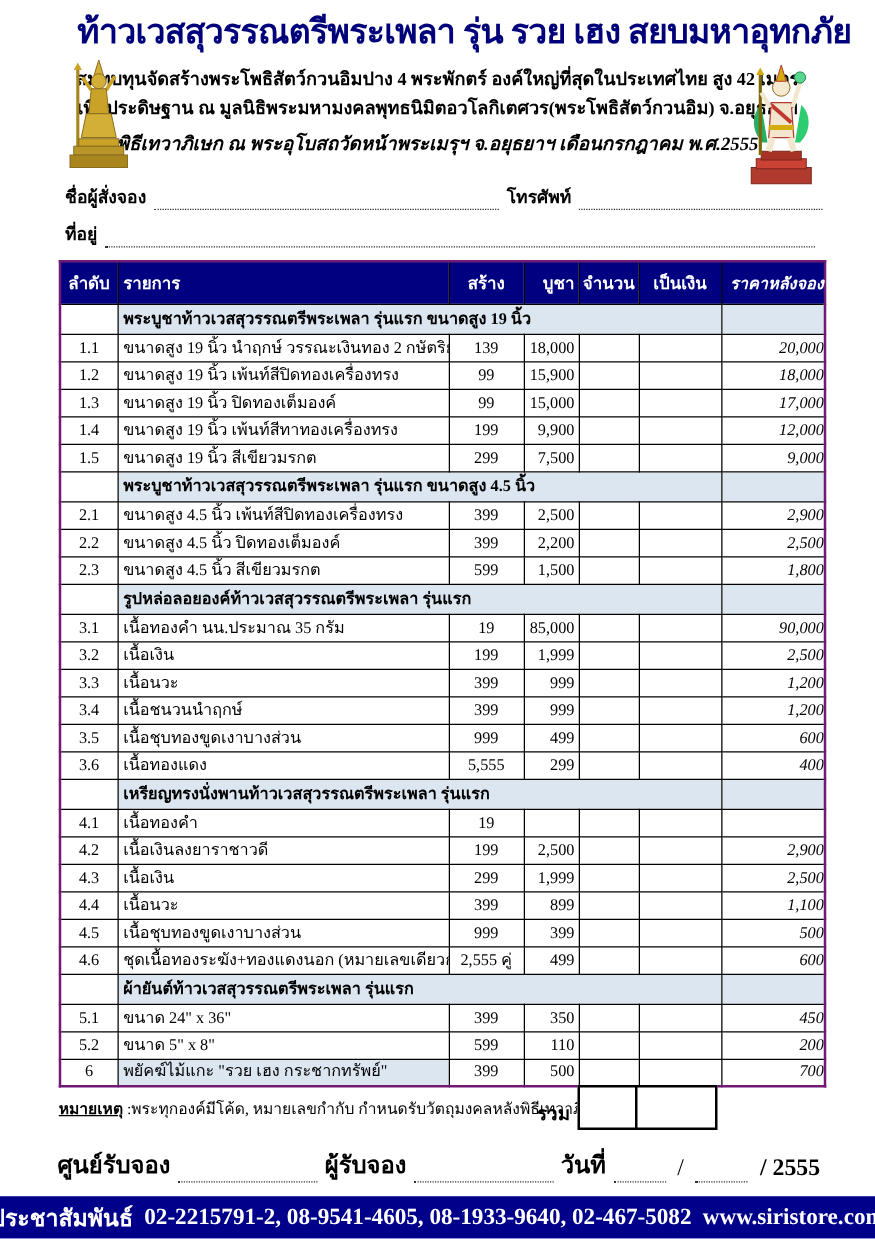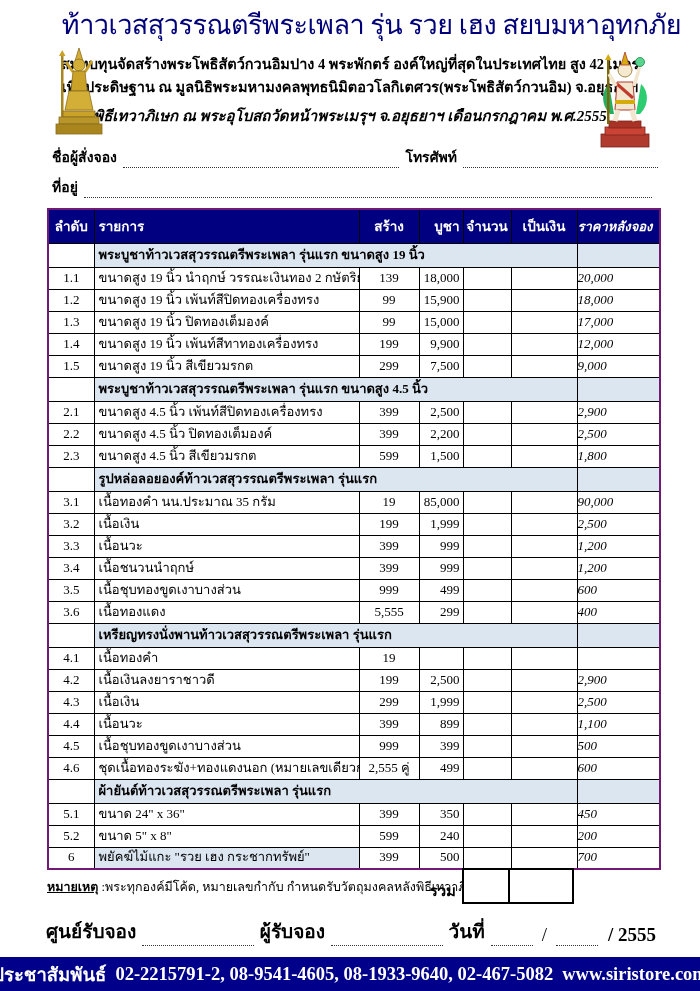--- a/index.html
+++ b/index.html
@@ -2,21 +2,21 @@
 <html style="--navy: #000080; --footer_navy: #00008b; --section_bg: #dce6f1; --title_color: #00007a;"><head>
 <meta charset="utf-8">
 <style>
   * { margin:0; padding:0; box-sizing:border-box; }
   html,body { background:#fff; }
   body { font-family:"Liberation Serif","DejaVu Serif",serif; color:#000; }
   .page { position:relative; width:700px; height:991px; background:#fff; overflow:hidden; margin:0 auto; }
 
   
   .hdr { text-align:center; padding-top:8px; }
-  .hdr h1 { font-size:27px; font-weight:normal; color:var(--title_color,#00007a); line-height:34px; letter-spacing:-0.5px;padding-left:43px; }
+  .hdr h1 { font-size:27px; font-weight:bold; color:var(--title_color,#00007a); line-height:34px; letter-spacing:-0.5px;padding-left:43px; }
   .hdr .sub { font-size:14.5px; font-weight:bold; line-height:23px; }
   .hdr .sub.first { margin-top:11px; }
   .hdr .sub.rite { font-style:italic; font-weight:bold; margin-top:6px; font-size:15px; }
   .statue { position:absolute; }
   .statue.left { left:50px; top:48px; }
   .statue.right { left:594px; top:44px; }
 
   
   .formlines { margin:14px 42px 0 52px; font-size:14px; }
   .fl-row { display:flex; align-items:flex-end; height:26px; }
@@ -33,21 +33,21 @@
   table.order { border:2px solid #701a75; }
   thead th { background:var(--navy,#000080); color:#fff; height:34px; font-size:13.5px; font-weight:bold; border-bottom:2px solid #000; }
   thead th.c-after { font-style:italic; font-size:13px; }
   tbody td { height:22px; font-size:13px; line-height:1.15; overflow:hidden; white-space:nowrap; }
   .c-no   { width:46px;  text-align:center; }
   .c-desc { width:265px; text-align:left; padding-left:4px; }
   .c-made { width:60px;  text-align:center; }
   .c-price{ width:44px;  text-align:right; padding-right:3px; }
   .c-qty  { width:48px; }
   .c-amt  { width:66px; }
-  .c-after{ width:83px;  text-align:left; font-style:italic; }
+  .c-after{ width:83px;  text-align:right; font-style:italic; }
   tr[data-name="section-header-row"] td { height:24px;margin-top:40px; }
   .c-sec { text-align:left; padding-left:4px; font-weight:bold; font-size:13px; background:var(--section_bg,#dce6f1); }
   .sec-bg { background:var(--section_bg,#dce6f1); }
 
   
   .total-area { position:relative; height:40px; }
   .note { position:absolute; left:47px; top:7px; font-size:12.5px; white-space:nowrap; }
   .note b { text-decoration:underline; font-weight:bold; }
   .total-label { position:absolute; left:400px; top:9px; width:56px; text-align:right; font-weight:bold; font-size:15px; }
   .total-boxes { position:absolute; left:462px; top:-2px; display:flex; }
@@ -348,21 +348,21 @@
           <td class="c-made" data-name="item-made-count">399</td>
           <td class="c-price" data-name="item-price">350</td>
           <td class="c-qty" data-name="item-quantity-input"></td>
           <td class="c-amt" data-name="item-amount-input"></td>
           <td class="c-after" data-name="item-after-price">450</td>
         </tr>
         <tr data-name="item-row">
           <td class="c-no" data-name="item-no">5.2</td>
           <td class="c-desc" data-name="item-desc">ขนาด 5" x 8"</td>
           <td class="c-made" data-name="item-made-count">599</td>
-          <td class="c-price" data-name="item-price">240</td>
+          <td class="c-price" data-name="item-price">110</td>
           <td class="c-qty" data-name="item-quantity-input"></td>
           <td class="c-amt" data-name="item-amount-input"></td>
           <td class="c-after" data-name="item-after-price">200</td>
         </tr>
         <tr data-name="item-row">
           <td class="c-no" data-name="item-no">6</td>
           <td class="c-desc sec-bg" data-name="item-desc">พยัคฆ์ไม้แกะ "รวย เฮง กระชากทรัพย์"</td>
           <td class="c-made" data-name="item-made-count">399</td>
           <td class="c-price" data-name="item-price">500</td>
           <td class="c-qty" data-name="item-quantity-input"></td>

